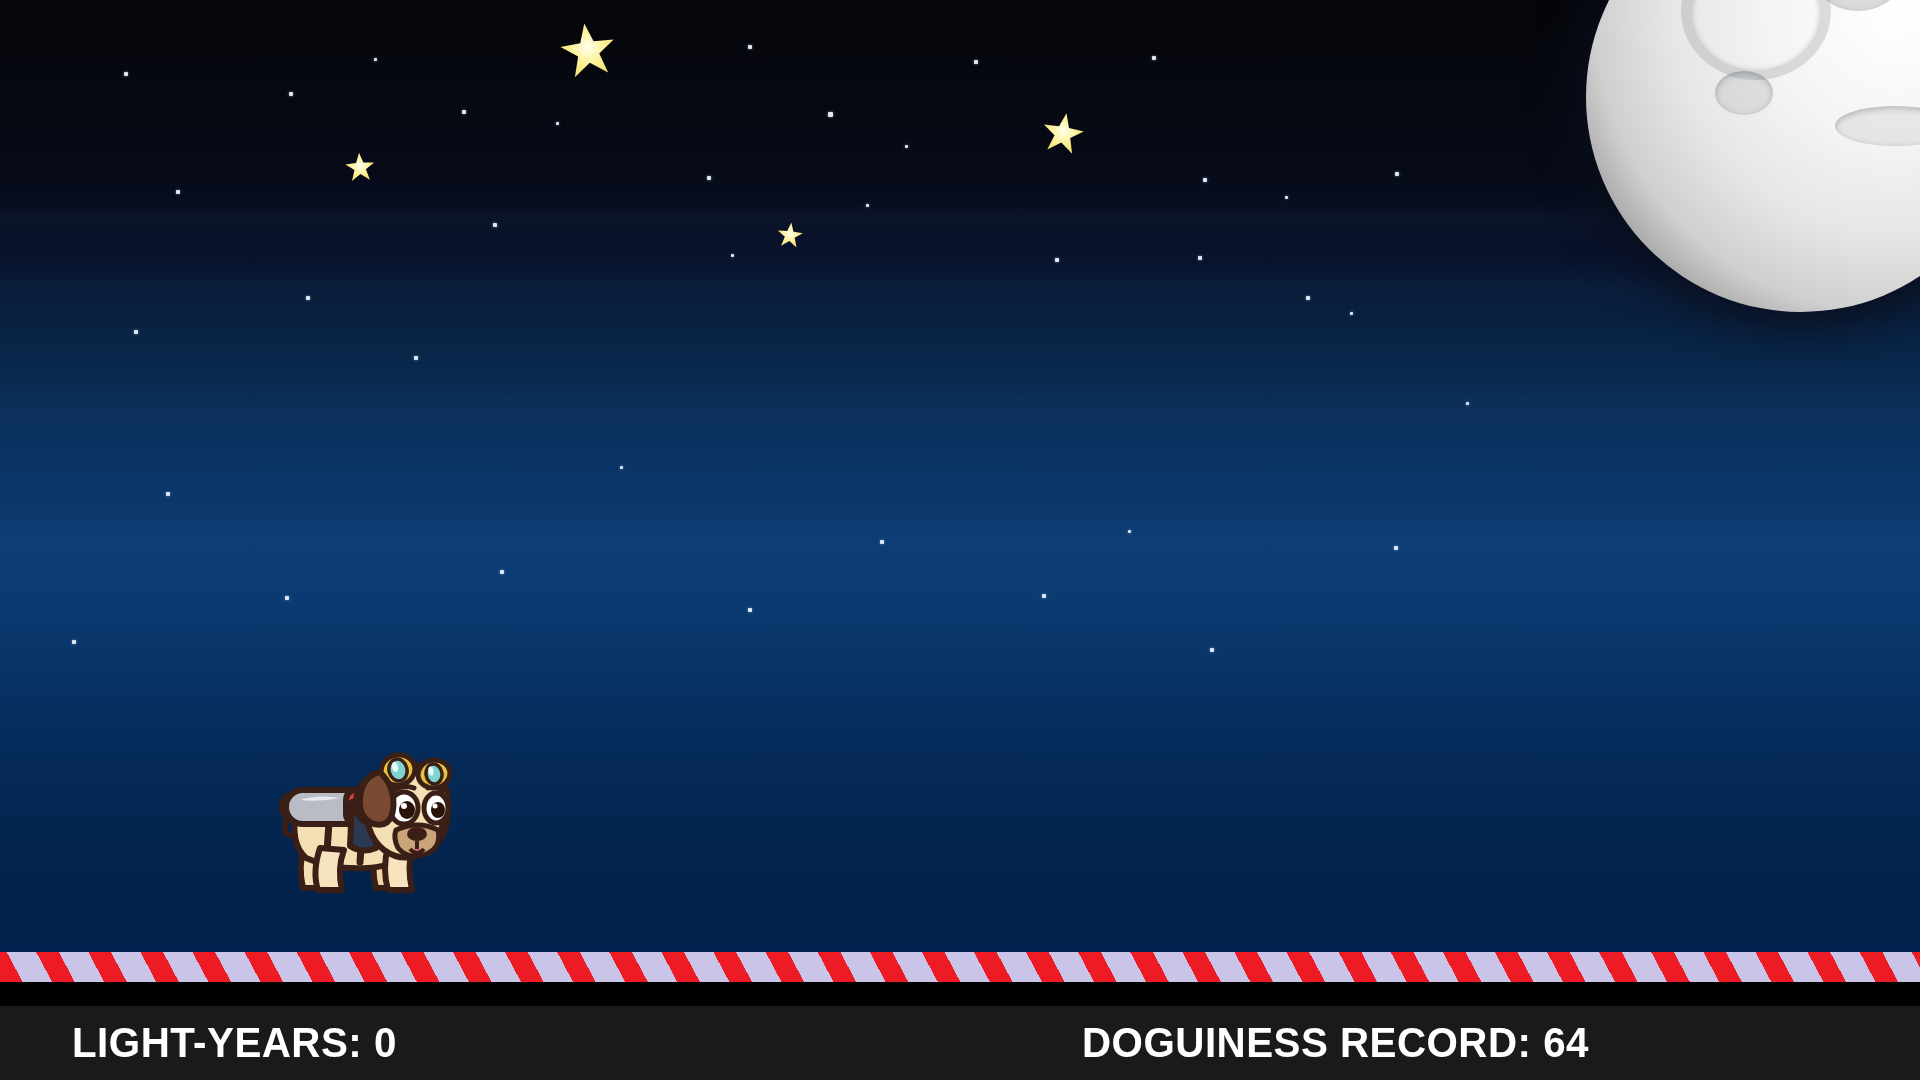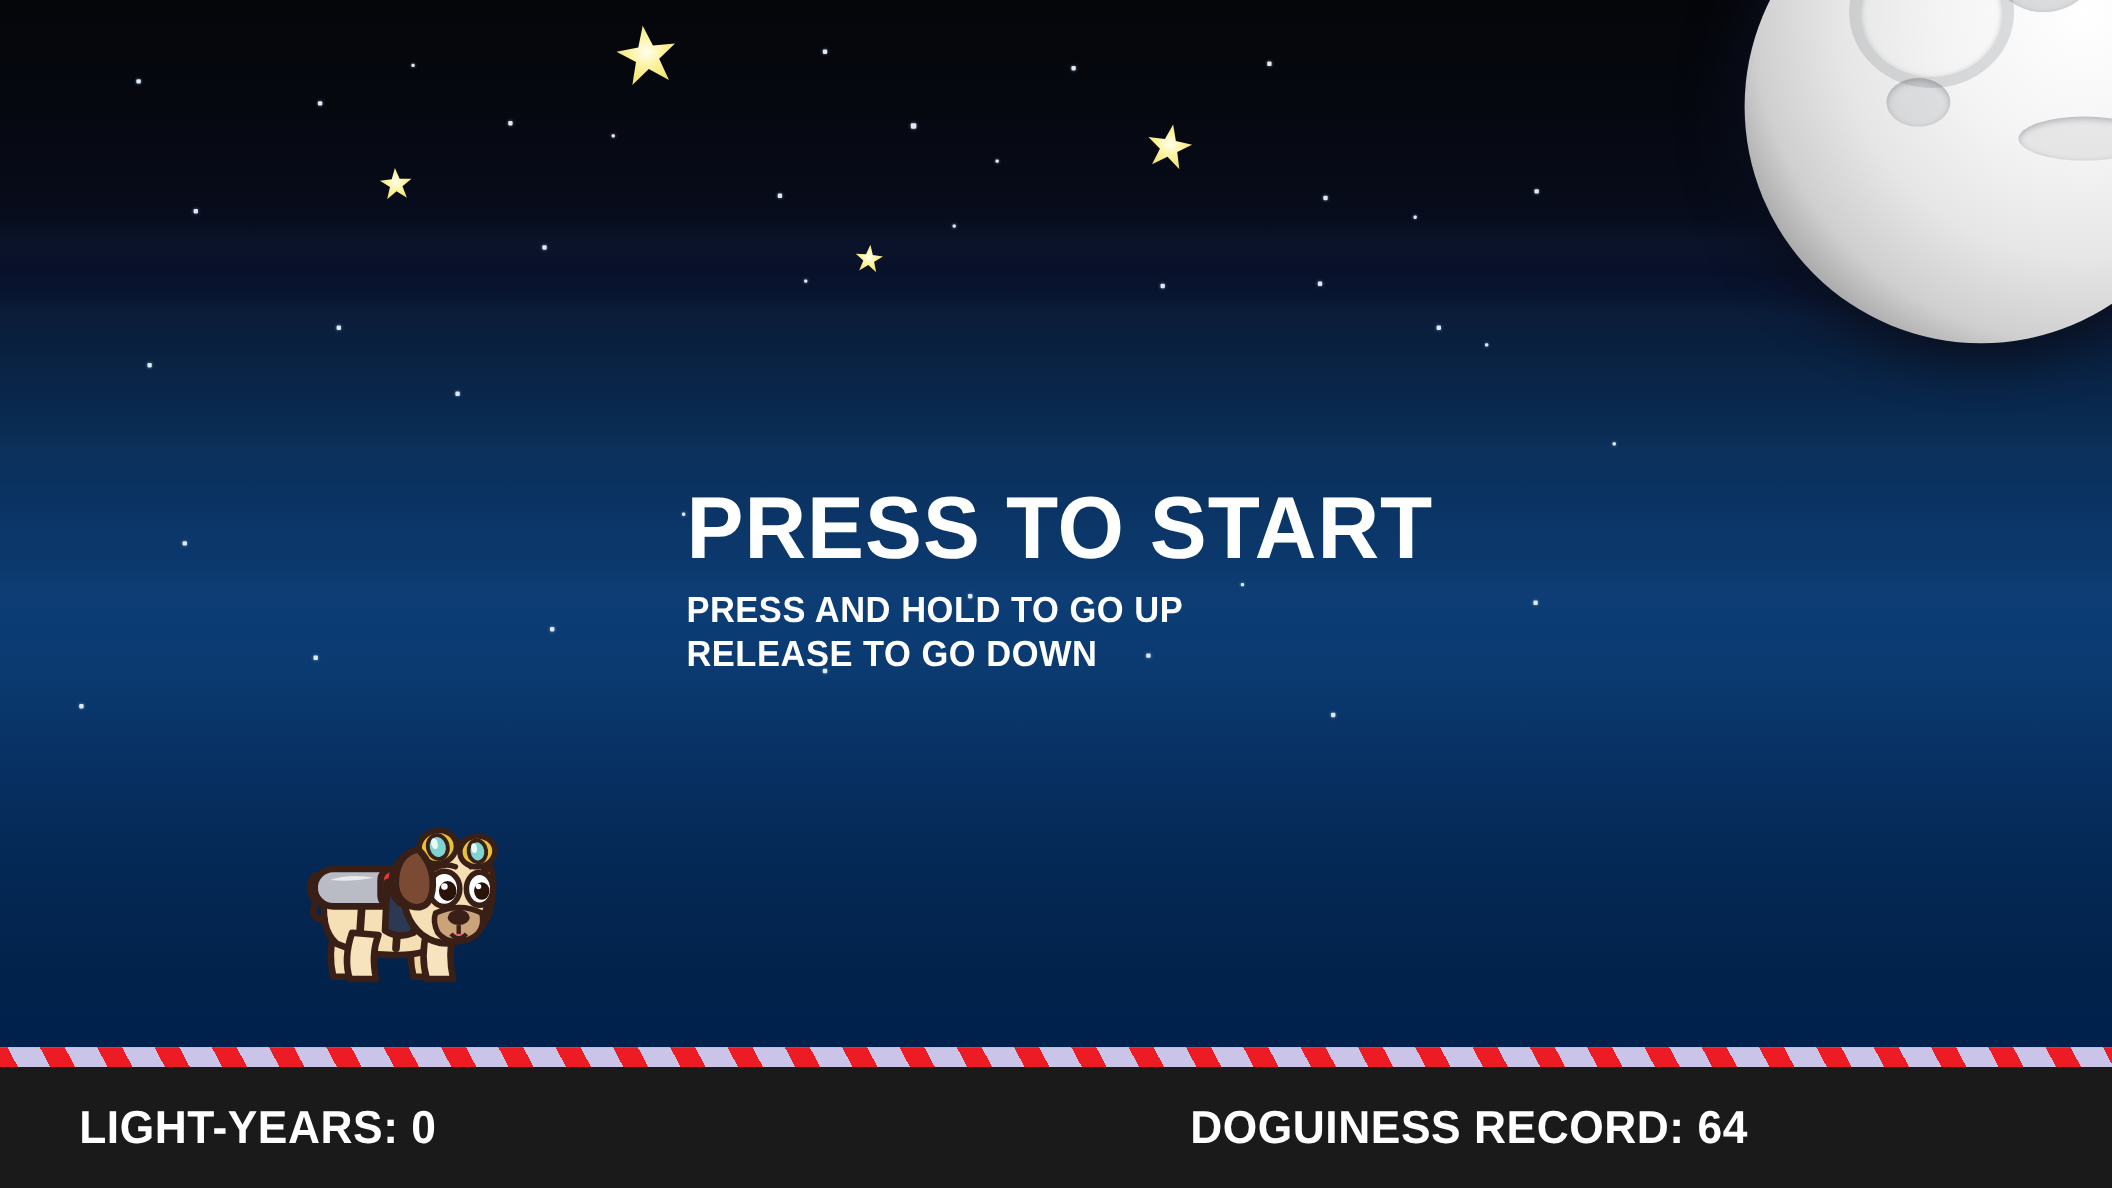--- a/index.html
+++ b/index.html
@@ -161,21 +161,21 @@
     );
     z-index: 7;
   }
 
   
   .hud {
     position: absolute;
     left: 0;
     bottom: 0;
     width: 1920px;
-    height: 110px;
+    height: 74px;
     background: #1a1a1a;
     display: flex;
     align-items: center;
     z-index: 8;
   }
   .hud-item {
     font-size: 42px;
     font-weight: bold;
     color: #ffffff;
     letter-spacing: 0.5px;
@@ -292,25 +292,20 @@
   <div class="moon-wrap">
     <div class="moon">
       <div class="crater ring" style="left:22%; top:14%; width:130px; height:118px;"></div>
       <div class="crater" style="left:52%; top:10%; width:96px; height:86px;"></div>
 
       <div class="crater" style="left:30%; top:44%; width:58px; height:44px; background:rgba(120,124,132,0.16);"></div>
       <div class="crater" style="left:58%; top:52%; width:120px; height:40px; background:rgba(120,124,132,0.12);"></div>
     </div>
   </div>
 
-  <div class="center-text">
-    <div class="title">PRESS TO START</div>
-    <div class="subtitle">PRESS AND HOLD TO GO UP</div>
-    <div class="subtitle">RELEASE TO GO DOWN</div>
-  </div>
 
   <div class="pug">
     <svg viewBox="0 0 190 160">
       <g stroke="#3a1f16" stroke-width="6" stroke-linejoin="round" stroke-linecap="round">
 
         <path d="M36 96 q-6 24 -1 44 l20 0 q-3 -20 2 -40 z" fill="#f5dfb4"></path>
 
         <path d="M108 100 q-5 22 0 40 l19 0 q-3 -20 1 -38 z" fill="#f0d5a6"></path>
 
         <path d="M28 62 q-6 34 10 48 q26 12 62 10 q26 -2 40 -14 l0 -46 q-20 -14 -56 -14 q-38 0 -56 16 z" fill="#f5dfb4"></path>

